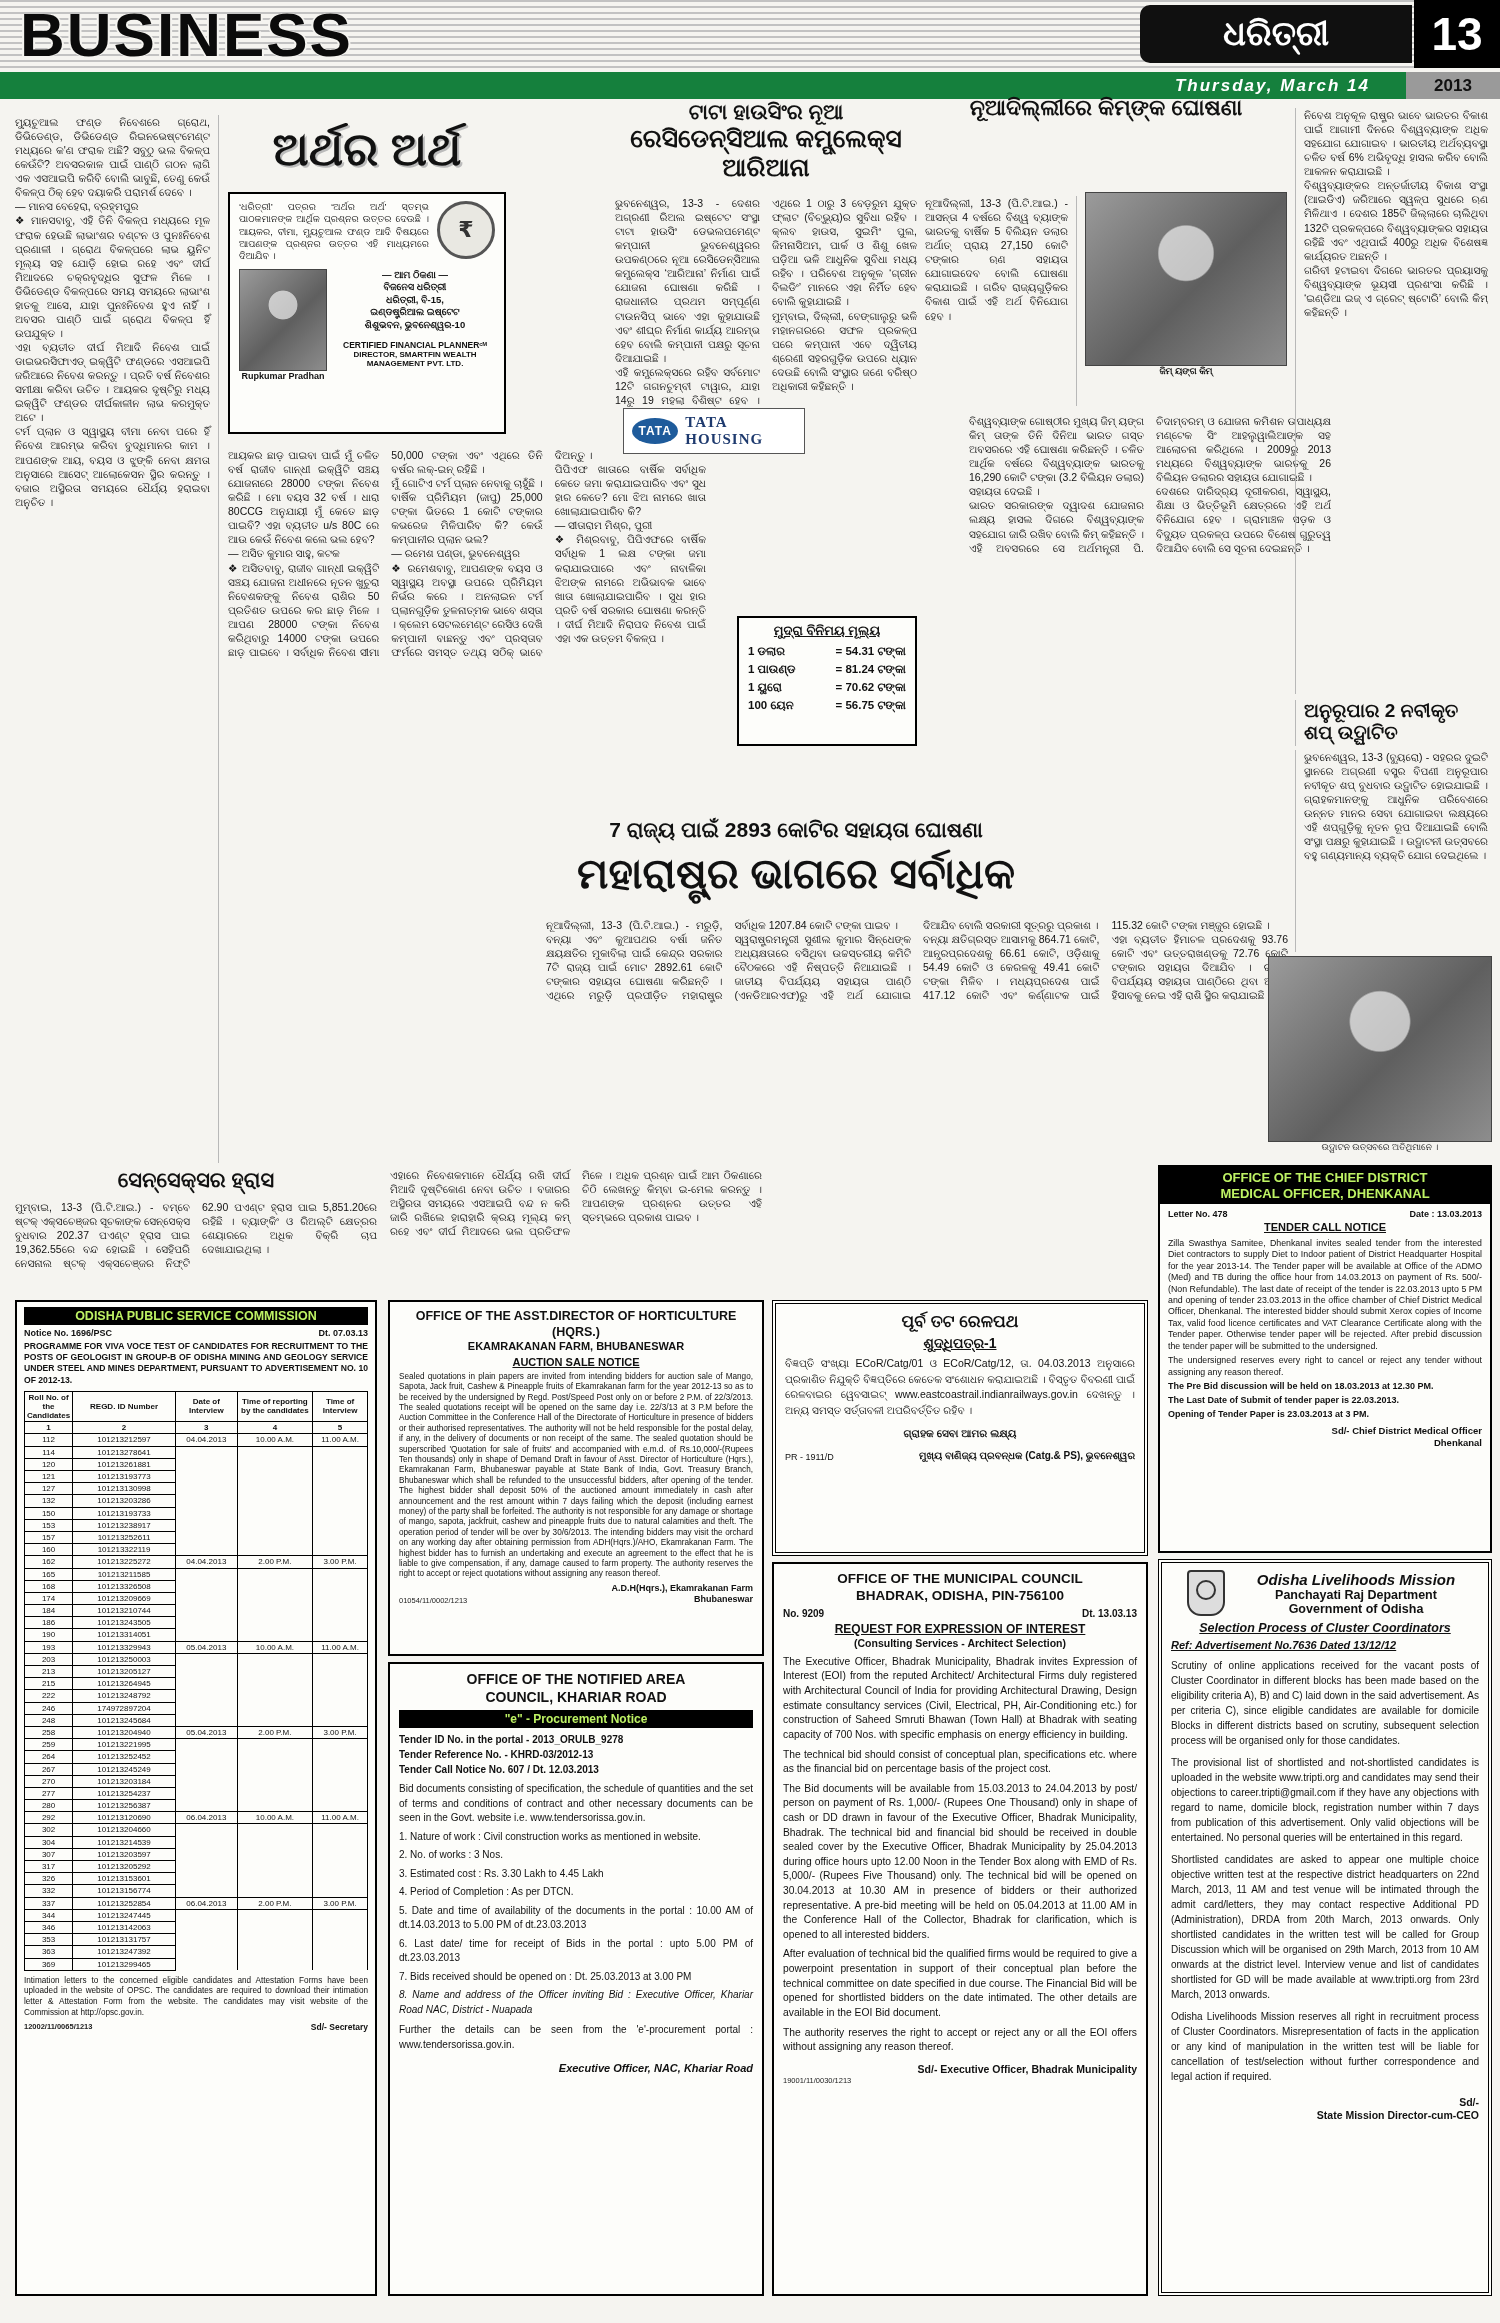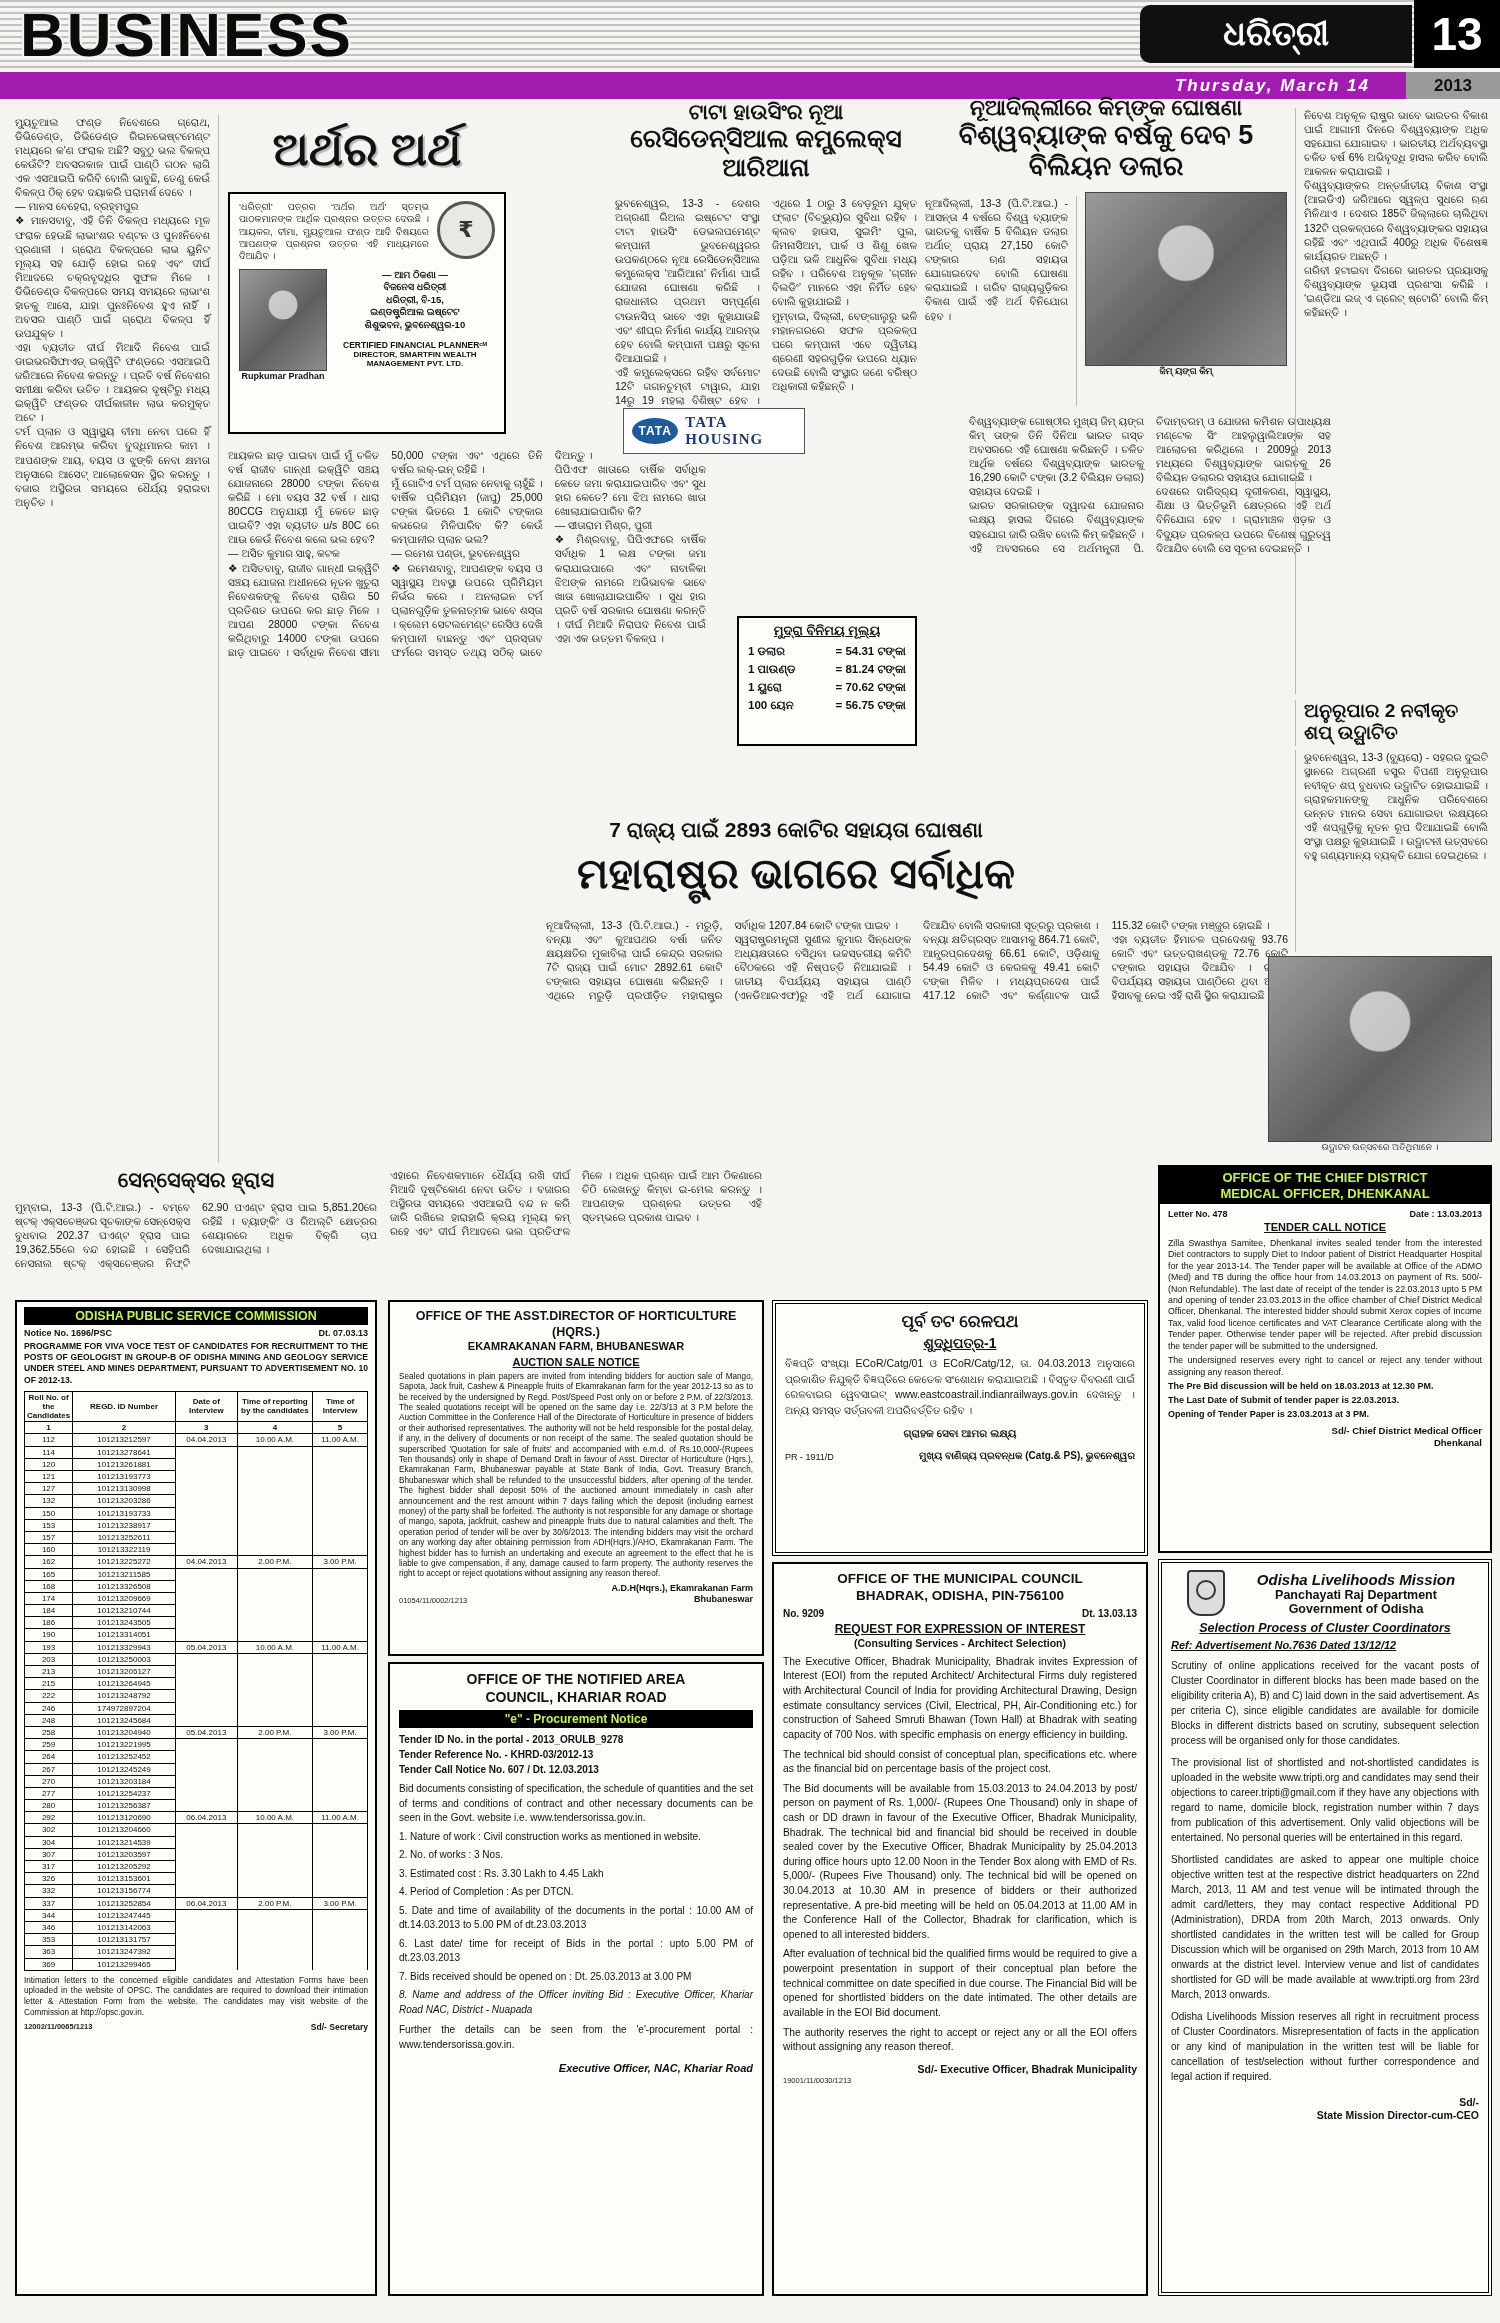--- a/index.html
+++ b/index.html
@@ -6,21 +6,21 @@
   .sheet{position:relative;width:1500px;height:2323px;background:#f5f4f0;margin:0 auto;
          font-family:"Liberation Sans","DejaVu Sans",sans-serif;color:#111;overflow:hidden;}
   .abs{position:absolute;box-sizing:border-box;}
   
   .stripes{background:repeating-linear-gradient(to bottom,#c2c2c2 0 2px,#f5f4f0 2px 6px);}
   .biz-title{font-size:62px;font-weight:bold;letter-spacing:2px;line-height:66px;color:#0b0b0b;
              text-shadow:2px 0 0 #f5f4f0,-2px 0 0 #f5f4f0;}
   .brand-box{background:#101010;border-radius:10px 0 0 10px;display:flex;align-items:center;justify-content:center;}
   .brand-text{color:#fff;font-size:34px;font-weight:bold;}
   .pageno{background:#000;color:#fff;font-size:46px;font-weight:bold;display:flex;align-items:center;justify-content:center;}
-  .datebar{background:#a21caf;color:#fff;display:flex;align-items:center;justify-content:flex-end;}
+  .datebar{background:#15803d;color:#fff;display:flex;align-items:center;justify-content:flex-end;}
   .datebar span{font-size:17px;font-weight:bold;font-style:italic;letter-spacing:2px;margin-right:130px;}
   .yearbox{background:#9a9a9a;color:#111;font-size:17px;font-weight:bold;display:flex;align-items:center;justify-content:center;}
   
   .jt{text-align:justify;white-space:pre-line;}
   .body-sm{font-size:10.5px;line-height:1.34;}
   .cols2{column-count:2;column-gap:12px;}
   .cols3{column-count:3;column-gap:12px;}
   .cols4{column-count:4;column-gap:12px;}
   .rule-r{border-right:1px solid #b8b8b8;padding-right:8px;}
   .rule-l{border-left:1px solid #b8b8b8;padding-left:8px;}
@@ -144,21 +144,20 @@
 
         <div class="cur-row">
           <span>100 ୟେନ</span>
           <span>= 56.75 ଟଙ୍କା</span>
         </div>
       </div>
   </div>
 
   <div class="abs" style="left:925px;top:95px;width:362px;height:92px;">
     <div class="hl" style="font-size:22px;">ନୂଆଦିଲ୍ଲୀରେ କିମ୍‌ଙ୍କ ଘୋଷଣା</div>
-    <div class="hl" style="font-size:27px;">ବିଶ୍ୱବ୍ୟାଙ୍କ ବର୍ଷକୁ ଦେବ 5 ବିଲିୟନ ଡଲାର</div>
   </div>
   <div class="abs jt body-sm rule-r" style="left:925px;top:196px;width:152px;height:210px;overflow:hidden;">ନୂଆଦିଲ୍ଲୀ, 13-3 (ପି.ଟି.ଆଇ.) - ଆସନ୍ତା 4 ବର୍ଷରେ ବିଶ୍ୱ ବ୍ୟାଙ୍କ ଭାରତକୁ ବାର୍ଷିକ 5 ବିଲିୟନ ଡଲାର ଅର୍ଥାତ୍ ପ୍ରାୟ 27,150 କୋଟି ଟଙ୍କାର ଋଣ ସହାୟତା ଯୋଗାଇଦେବ ବୋଲି ଘୋଷଣା କରାଯାଇଛି । ଗରିବ ରାଜ୍ୟଗୁଡ଼ିକର ବିକାଶ ପାଇଁ ଏହି ଅର୍ଥ ବିନିଯୋଗ ହେବ ।</div>
   <div class="abs" style="left:1085px;top:192px;width:202px;">
     <div class="photo" style="width:200px;height:172px;"></div>
     <div class="caption" style="font-weight:bold;">ଜିମ୍ ୟଙ୍ଗ କିମ୍</div>
   </div>
   <div class="abs jt body-sm cols2" style="left:969px;top:414px;width:362px;height:394px;overflow:hidden;">ବିଶ୍ୱବ୍ୟାଙ୍କ ଗୋଷ୍ଠୀର ମୁଖ୍ୟ ଜିମ୍ ୟଙ୍ଗ କିମ୍ ତାଙ୍କ ତିନି ଦିନିଆ ଭାରତ ଗସ୍ତ ଅବସରରେ ଏହି ଘୋଷଣା କରିଛନ୍ତି । ଚଳିତ ଆର୍ଥିକ ବର୍ଷରେ ବିଶ୍ୱବ୍ୟାଙ୍କ ଭାରତକୁ 16,290 କୋଟି ଟଙ୍କା (3.2 ବିଲିୟନ ଡଲାର) ସହାୟତା ଦେଇଛି ।
 ଭାରତ ସରକାରଙ୍କ ଦ୍ୱାଦଶ ଯୋଜନାର ଲକ୍ଷ୍ୟ ହାସଲ ଦିଗରେ ବିଶ୍ୱବ୍ୟାଙ୍କ ସହଯୋଗ ଜାରି ରଖିବ ବୋଲି କିମ୍ କହିଛନ୍ତି । ଏହି ଅବସରରେ ସେ ଅର୍ଥମନ୍ତ୍ରୀ ପି. ଚିଦାମ୍ବରମ୍ ଓ ଯୋଜନା କମିଶନ ଉପାଧ୍ୟକ୍ଷ ମଣ୍ଟେକ ସିଂ ଆହଲୁୱାଲିଆଙ୍କ ସହ ଆଲୋଚନା କରିଥିଲେ । 2009ରୁ 2013 ମଧ୍ୟରେ ବିଶ୍ୱବ୍ୟାଙ୍କ ଭାରତକୁ 26 ବିଲିୟନ ଡଲାରର ସହାୟତା ଯୋଗାଇଛି ।
 ଦେଶରେ ଦାରିଦ୍ର୍ୟ ଦୂରୀକରଣ, ସ୍ୱାସ୍ଥ୍ୟ, ଶିକ୍ଷା ଓ ଭିତ୍ତିଭୂମି କ୍ଷେତ୍ରରେ ଏହି ଅର୍ଥ ବିନିଯୋଗ ହେବ । ଗ୍ରାମାଞ୍ଚଳ ସଡ଼କ ଓ ବିଦ୍ୟୁତ ପ୍ରକଳ୍ପ ଉପରେ ବିଶେଷ ଗୁରୁତ୍ୱ ଦିଆଯିବ ବୋଲି ସେ ସୂଚନା ଦେଇଛନ୍ତି ।</div>
   <div class="abs jt body-sm rule-l" style="left:1295px;top:108px;width:193px;height:586px;overflow:hidden;">ନିବେଶ ଅନୁକୂଳ ରାଷ୍ଟ୍ର ଭାବେ ଭାରତର ବିକାଶ ପାଇଁ ଆଗାମୀ ଦିନରେ ବିଶ୍ୱବ୍ୟାଙ୍କ ଅଧିକ ସହଯୋଗ ଯୋଗାଇବ । ଭାରତୀୟ ଅର୍ଥବ୍ୟବସ୍ଥା ଚଳିତ ବର୍ଷ 6% ଅଭିବୃଦ୍ଧି ହାସଲ କରିବ ବୋଲି ଆକଳନ କରାଯାଇଛି ।

